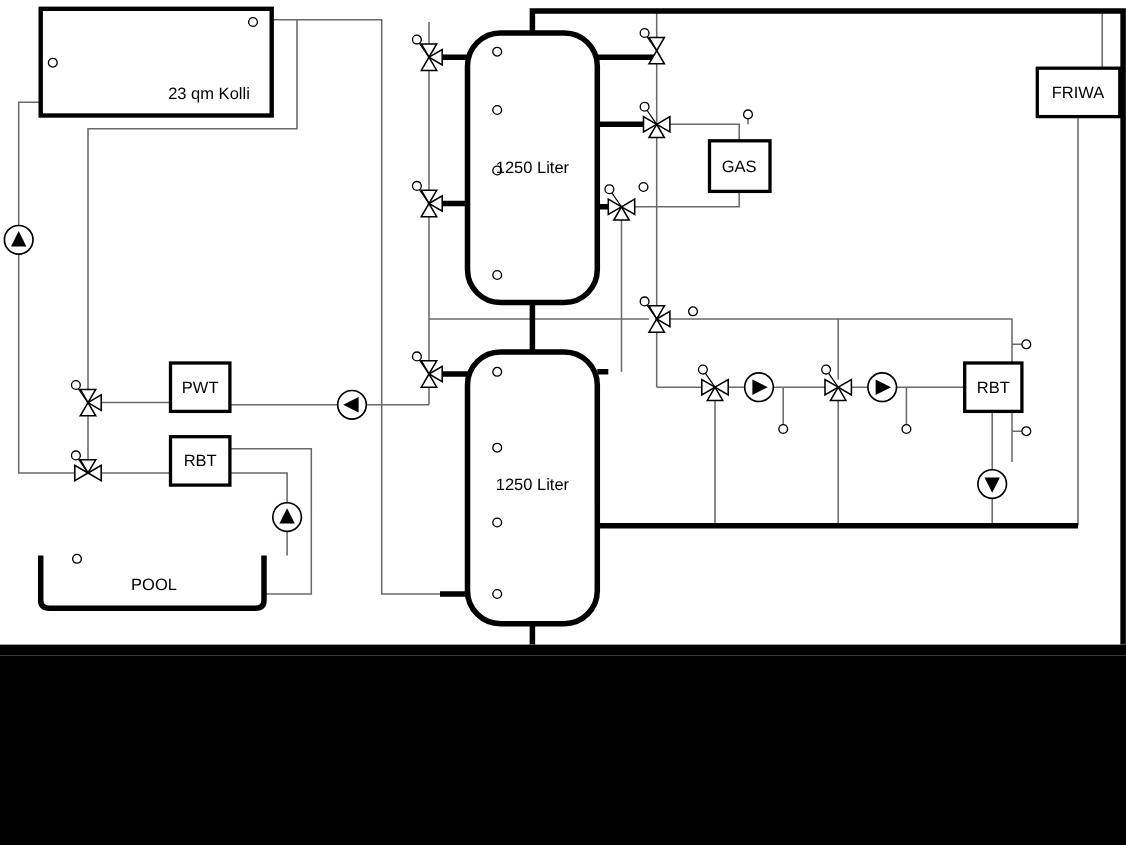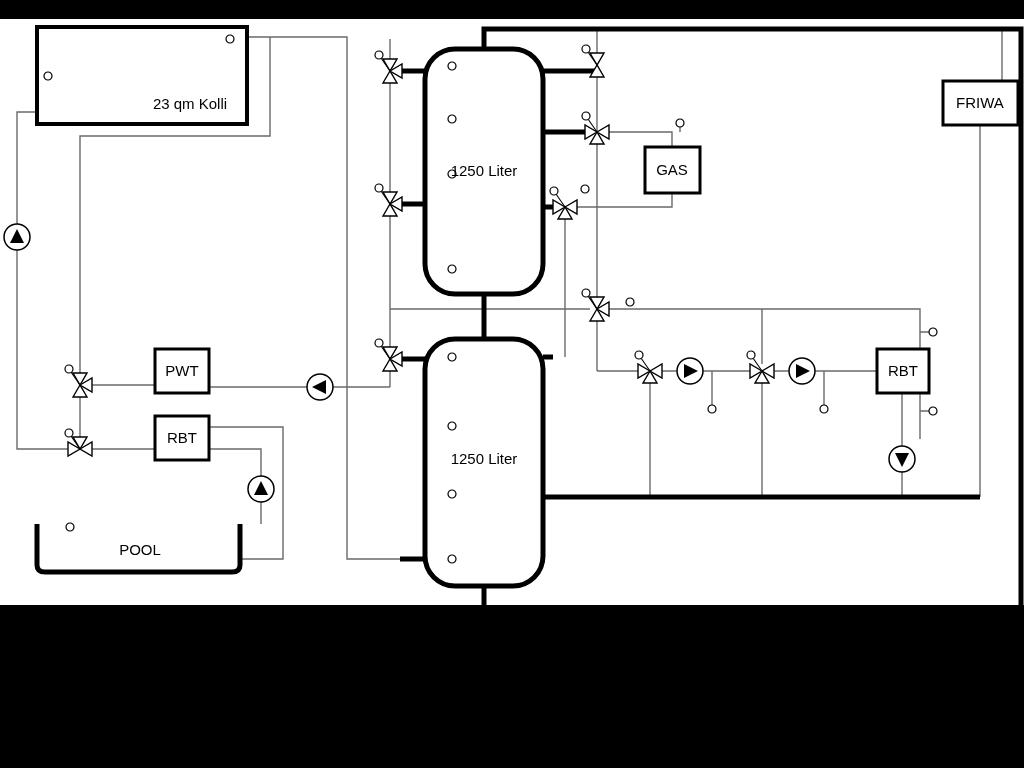--- a/index.html
+++ b/index.html
@@ -1,16 +1,16 @@
 <!DOCTYPE html>
 <html><head>
 <meta charset="utf-8">
 <style>
   html,body{margin:0;padding:0;background:#000;}
-  .stage{position:relative;width:1024px;height:596px;background:#ffffff;overflow:hidden;margin-top:19px;}
+  .stage{position:relative;width:1024px;height:596px;background:#ffffff;overflow:hidden;}
   svg{position:absolute;left:0;top:0;}
   .pipe{stroke:#6a6a6a;stroke-width:1.4;fill:none;}
   .pipe-thick{stroke:#000000;stroke-width:5;fill:none;}
   .box{fill:#ffffff;stroke:#000000;}
   .lbl{font-family:"Liberation Sans",sans-serif;font-size:15px;fill:#000000;text-anchor:middle;}
 </style>
 </head>
 <body>
 
 <div class="stage">

